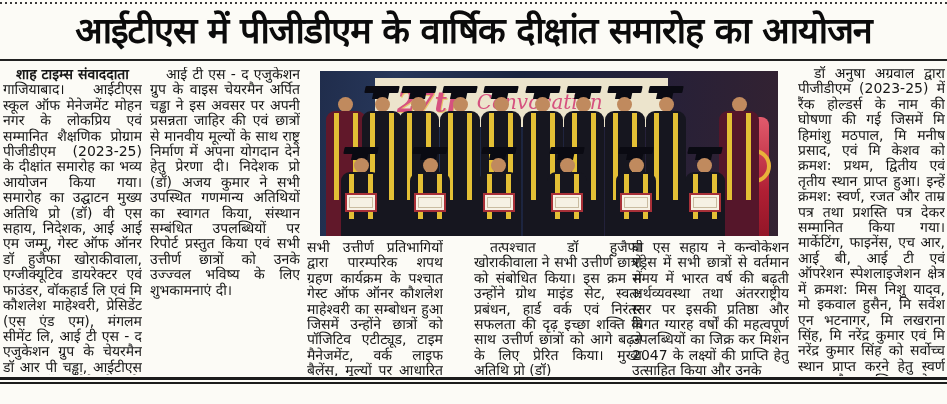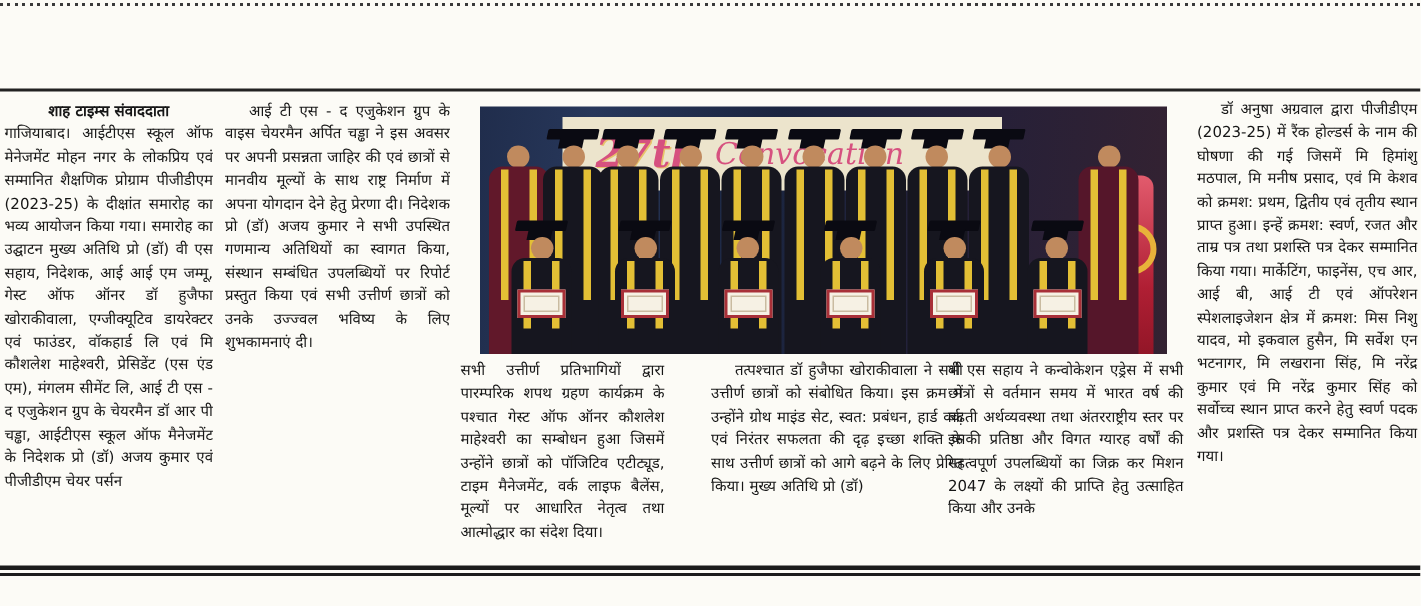--- a/index.html
+++ b/index.html
@@ -25,21 +25,21 @@
     font-size:36px;font-weight:bold;letter-spacing:-1px;
     line-height:52px;color:#0b0b0b;
   }
   .hrule{
     position:absolute;top:59px;left:0;width:100%;
     border-top:2px solid #222;
   }
   
   .col{
     position:absolute;
-    font-size:10px;line-height:15.4px;
+    font-size:14px;line-height:15.4px;
     text-align:justify;overflow:hidden;
     overflow-wrap:break-word;
   }
   .col p{margin:0;}
   .indent{text-indent:16px;}
   .byline{font-weight:bold;text-align:center;}
   .bold{font-weight:normal;}
   #c1{left:3px;  top:67px;  width:139px; height:308px;}
   #c2{left:150px;top:67px;  width:150px; height:308px;}
   #c6{left:798px;top:66px;  width:147px; height:310px;}
@@ -118,20 +118,21 @@
     content:"";display:block;margin-top:2px;border-top:2px solid #1c1c1c;
   }
 </style>
 </head>
 <body>
 
 <div class="paper">
 
   <div class="dotted"></div>
 
+  <div class="headline">आईटीएस में पीजीडीएम के वार्षिक दीक्षांत समारोह का आयोजन</div>
   <div class="hrule"></div>
 
   <div class="col" id="c1">
     <div class="byline">शाह टाइम्स संवाददाता</div>
     <p class="para"><span class="bold">गाजियाबाद।</span> <span>आईटीएस स्कूल ऑफ मेनेजमेंट मोहन नगर के लोकप्रिय एवं सम्मानित शैक्षणिक प्रोग्राम पीजीडीएम (2023-25) के दीक्षांत समारोह का भव्य आयोजन किया गया। समारोह का उद्घाटन मुख्य अतिथि प्रो (डॉ) वी एस सहाय, निदेशक, आई आई एम जम्मू, गेस्ट ऑफ ऑनर डॉ हुजैफा खोराकीवाला, एग्जीक्यूटिव डायरेक्टर एवं फाउंडर, वॉकहार्ड लि एवं मि कौशलेश माहेश्वरी, प्रेसिडेंट (एस एंड एम), मंगलम सीमेंट लि, आई टी एस - द एजुकेशन ग्रुप के चेयरमैन डॉ आर पी चड्ढा, आईटीएस स्कूल ऑफ मैनेजमेंट के निदेशक प्रो (डॉ) अजय कुमार एवं पीजीडीएम चेयर पर्सन</span></p>
   </div>
 
   <div class="col" id="c2">
     <p class="indent">आई टी एस - द एजुकेशन ग्रुप के वाइस चेयरमैन अर्पित चड्ढा ने इस अवसर पर अपनी प्रसन्नता जाहिर की एवं छात्रों से मानवीय मूल्यों के साथ राष्ट्र निर्माण में अपना योगदान देने हेतु प्रेरणा दी। निदेशक प्रो (डॉ) अजय कुमार ने सभी उपस्थित गणमान्य अतिथियों का स्वागत किया, संस्थान सम्बंधित उपलब्धियों पर रिपोर्ट प्रस्तुत किया एवं सभी उत्तीर्ण छात्रों को उनके उज्ज्वल भविष्य के लिए शुभकामनाएं दी।</p>
   </div>

